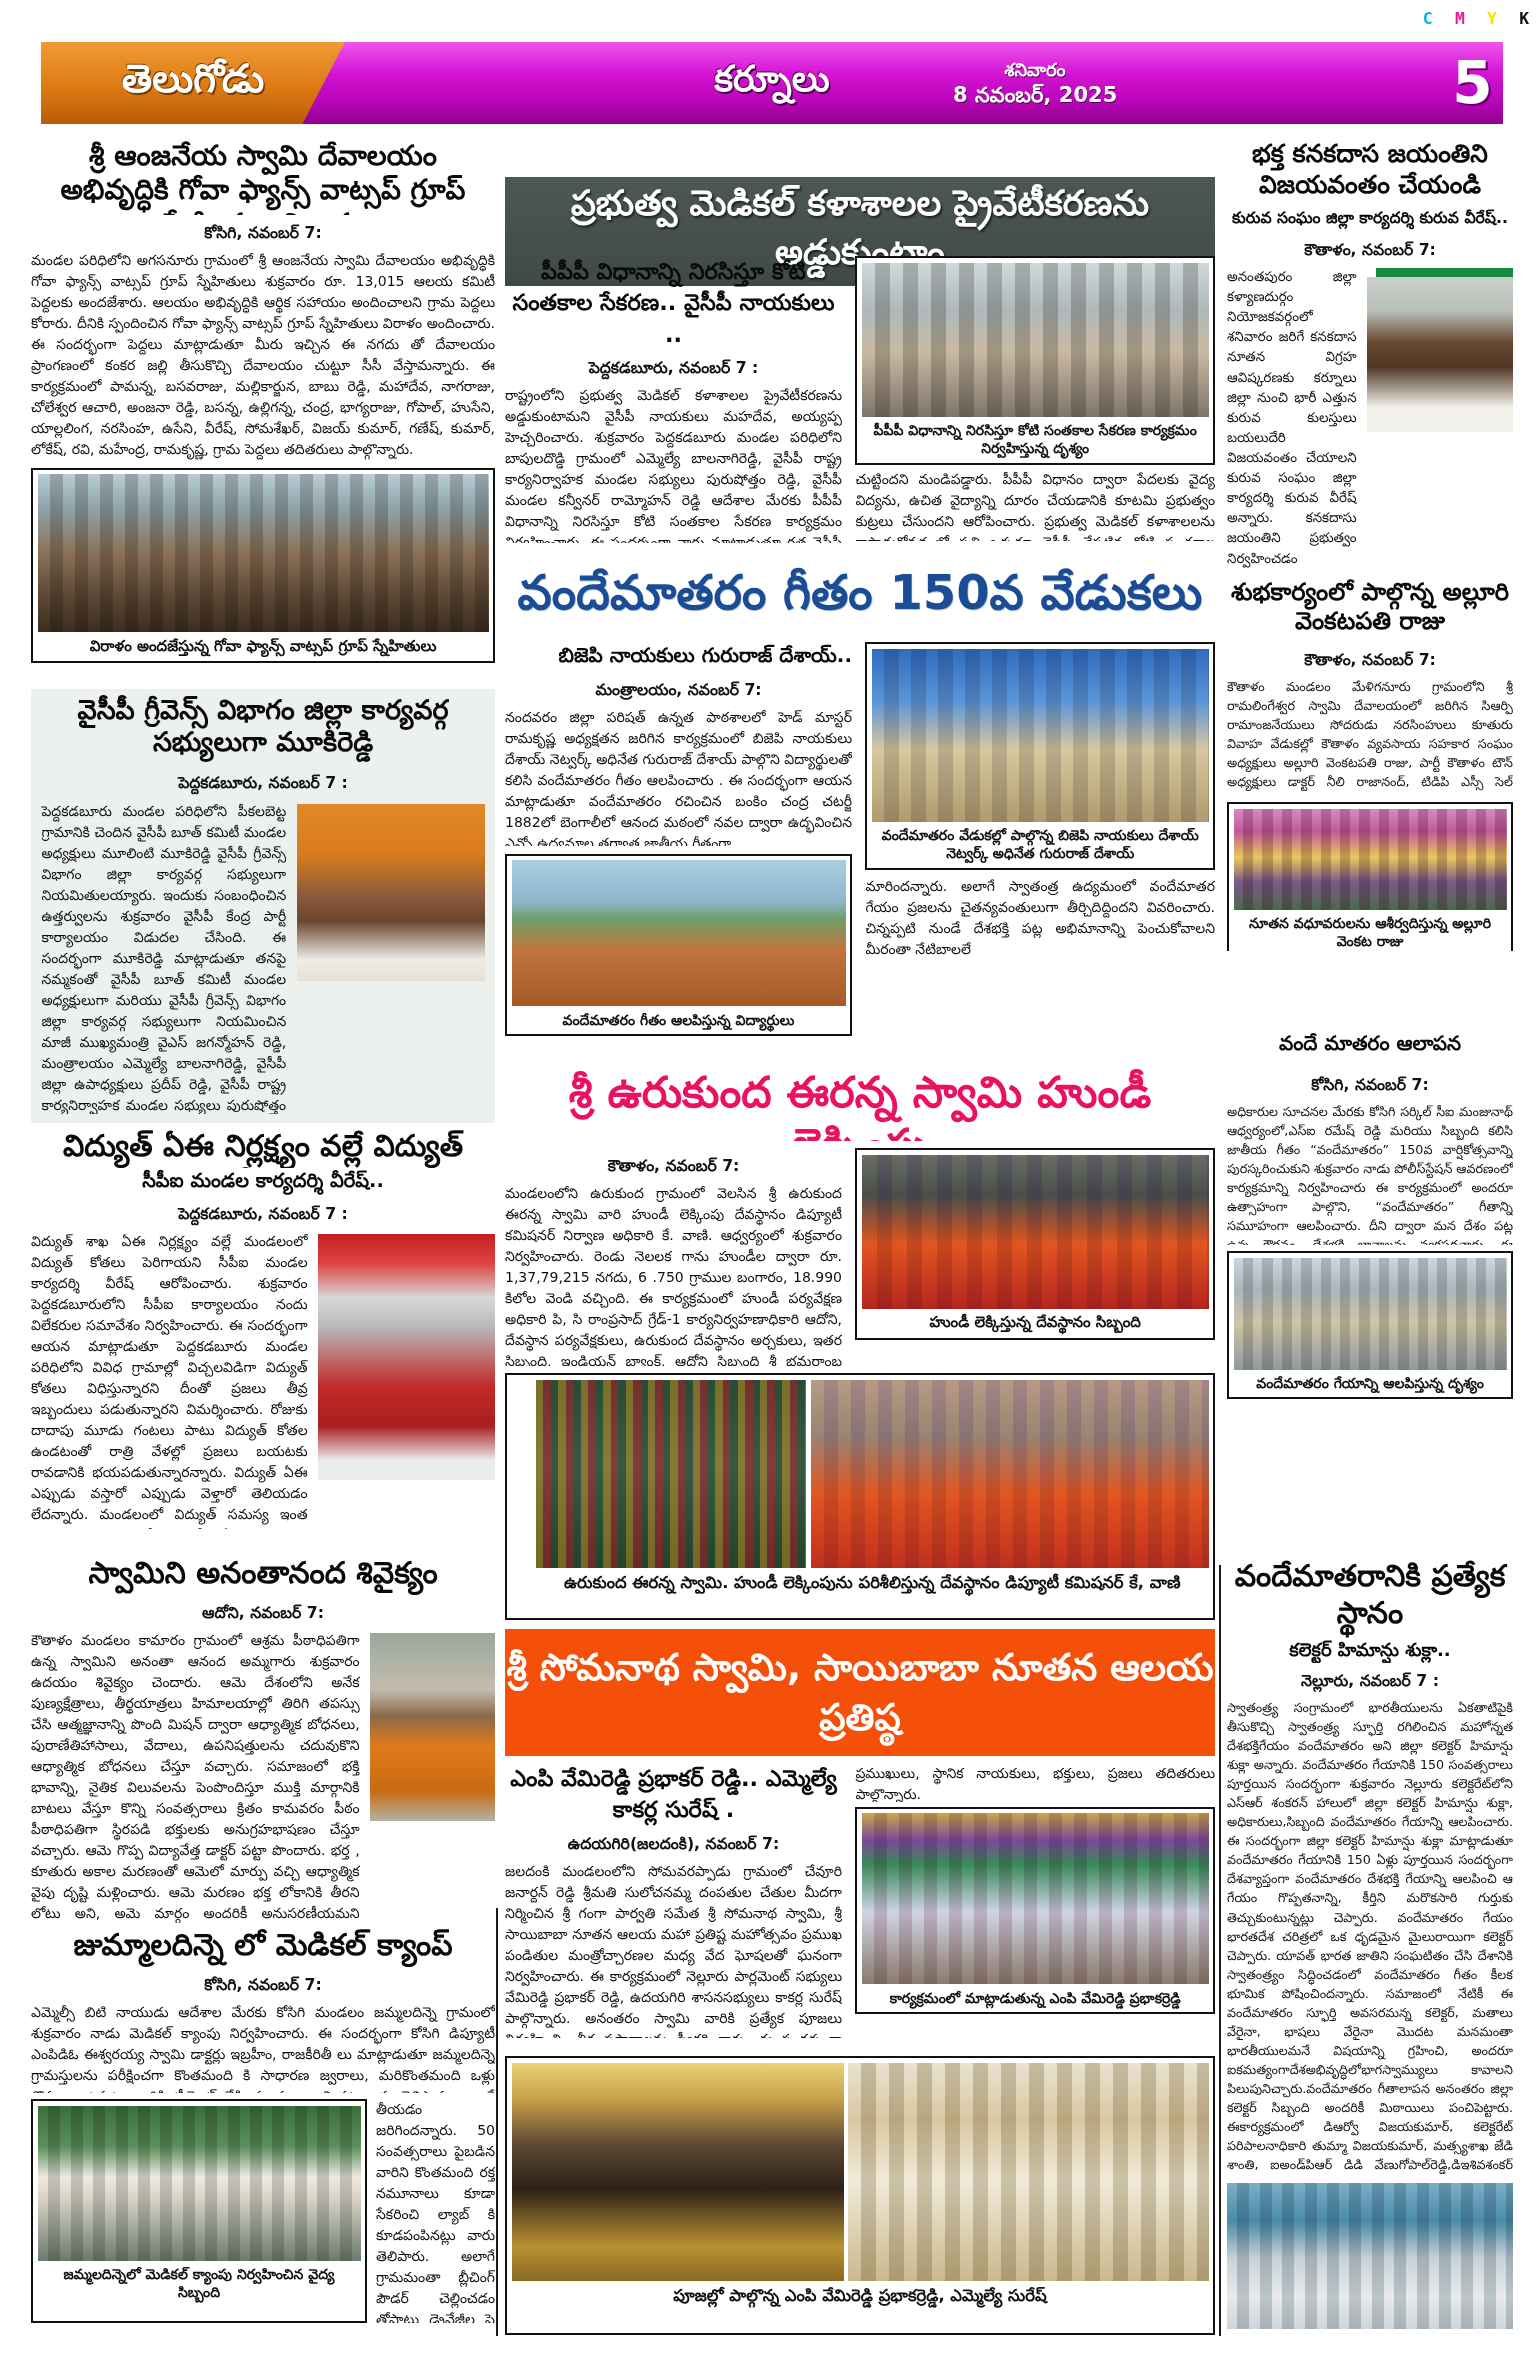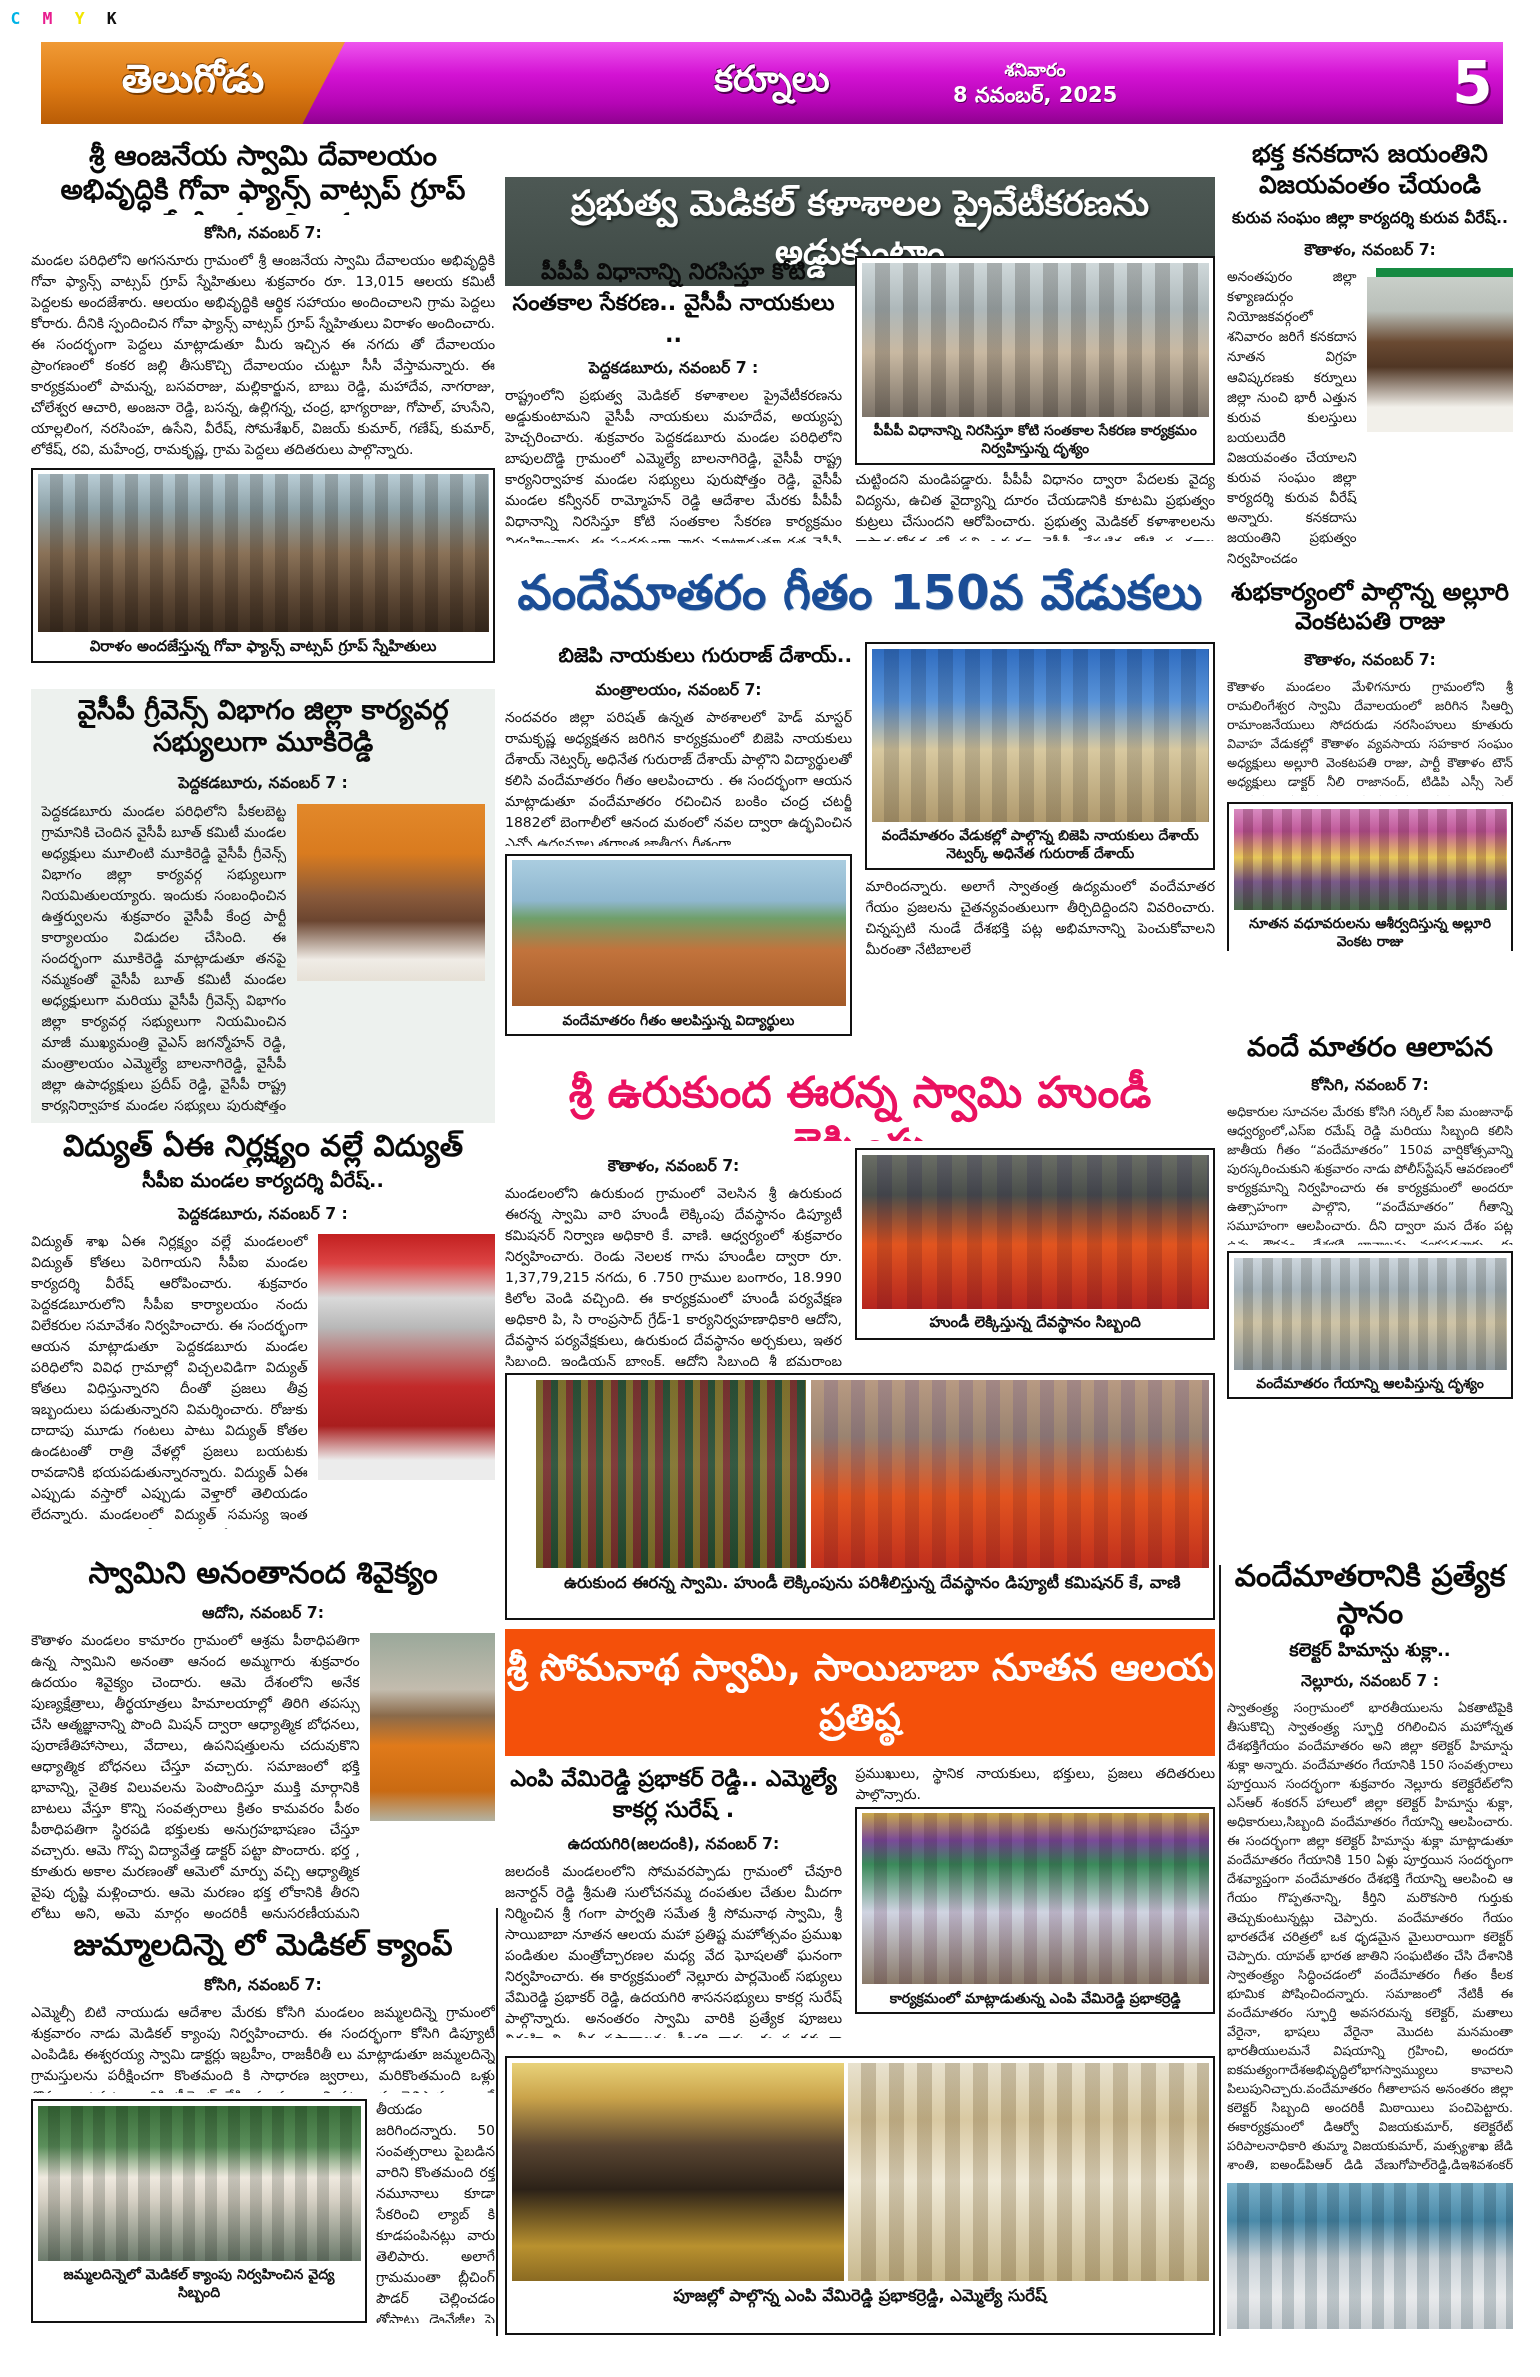--- a/index.html
+++ b/index.html
@@ -1,19 +1,19 @@
 <!DOCTYPE html>
 <html style="font-size:12px"><head>
 <meta charset="utf-8">
 <style>
   html,body{margin:0;padding:0;background:#e8e8e8;}
   .page{position:relative;width:1541px;height:2377px;background:#ffffff;
         font-family:"DejaVu Sans",sans-serif;color:#111;overflow:hidden;}
   
-  .cmyk{position:absolute;left:0;right:0;top:9px;text-align:left;
+  .cmyk{position:absolute;left:0;right:0;top:9px;text-align:right;
         font-family:"DejaVu Sans Mono",monospace;font-size:16.4px;font-weight:bold;letter-spacing:1.5px;}
   .cmyk span{margin:0 10.4px;}
   .cmyk .c{color:#00b3e6}.cmyk .m{color:#e81c8e}.cmyk .y{color:#f2e600}.cmyk .k{color:#111}
   .regmark{position:absolute;top:64px;}
   .regmark.right{left:1444px}.regmark.left{left:49px}
   
   .bar{position:absolute;left:41px;top:42px;width:1462px;height:82px;
        background:linear-gradient(180deg,#ee55ee 0%,#d312d3 40%,#b505b5 75%,#8f028f 100%);}
   .mast{position:absolute;left:0;top:0;width:304px;height:82px;
         background:linear-gradient(180deg,#f09a35 0%,#dd7a14 55%,#b95c06 100%);
@@ -247,21 +247,21 @@
     <div class="hl" style="font-size:24px;height:64px;">శుభకార్యంలో పాల్గొన్న అల్లూరి వెంకటపతి రాజు</div>
     <div class="date">కౌతాళం, నవంబర్ 7:</div>
     <div class="body" style="height:119px;font-size:12.7px;">కౌతాళం మండలం మేళిగనూరు గ్రామంలోని శ్రీ రామలింగేశ్వర స్వామి దేవాలయంలో జరిగిన సిఆర్పి రామాంజనేయులు సోదరుడు నరసింహులు కూతురు వివాహ వేడుకల్లో కౌతాళం వ్యవసాయ సహకార సంఘం అధ్యక్షులు అల్లూరి వెంకటపతి రాజు, పార్టీ కౌతాళం టౌన్ అధ్యక్షులు డాక్టర్ నీలి రాజానంద్, టిడిపి ఎస్సీ సెల్ నాయకులు నరసప్ప, తెలుగుయువత నాయకులు గొట్టయ్య పాల్గొన్నారు. నూతన వధూవరులకు శుభాకాంక్షలు తెలియజేసి ఆశీర్వదించారు.</div>
     <div class="pbox" style="margin-top:6px;">
       <div class="photo crowd" style="height:101px;background:repeating-linear-gradient(90deg,rgba(255,255,255,.3) 0 9px,rgba(120,60,90,.3) 9px 19.4px),linear-gradient(180deg,#d88ac0 0%,#c05a9a 22%,#e8c95a 48%,#7a5a8a 72%,#4a6a4a 100%);"></div>
       <div class="pcap" style="font-size:14px;">నూతన వధూవరులను ఆశీర్వదిస్తున్న అల్లూరి వెంకట  రాజు</div>
     </div>
   </div>
 
   <div class="art" style="left:1227px;top:1031px;width:286px;height:377px;">
-    <div class="hl" style="font-size:27px;height:36px;">వందే మాతరం ఆలాపన</div>
+    <div class="hl" style="font-size:20px;height:36px;">వందే మాతరం ఆలాపన</div>
     <div class="date">కోసిగి, నవంబర్ 7:</div>
     <div class="body" style="height:143px;font-size:12.7px;">అధికారుల సూచనల మేరకు కోసిగి సర్కిల్ సీఐ మంజునాథ్ ఆధ్వర్యంలో,ఎస్ఐ రమేష్ రెడ్డి మరియు సిబ్బంది కలిసి జాతీయ గీతం “వందేమాతరం” 150వ వార్షికోత్సవాన్ని పురస్కరించుకుని శుక్రవారం నాడు పోలీస్‌స్టేషన్ ఆవరణంలో కార్యక్రమాన్ని నిర్వహించారు ఈ కార్యక్రమంలో అందరూ ఉత్సాహంగా పాల్గొని, “వందేమాతరం” గీతాన్ని సమూహంగా ఆలపించారు. దీని ద్వారా మన దేశం పట్ల ఉన్న గౌరవం, దేశభక్తి భావాలను వ్యక్తపరచారు. ఈ కార్యక్రమం ద్వారా బంకిమ్ చంద్ర చట్టోపాధ్యాయులు రచించిన “వందేమాతరం” గీతం ప్రతిబింబించే ఐక్యత, త్యాగం, జాతీయ గౌరవం వంటి విలువలను అందరికీ గుర్తు చేయడం జరిగింది. ఈ కార్యక్రమం ముగింపు సందర్భంగా, దేశ సేవ, క్రమశిక్షణ మరియు అంకితభావంతో పని చేయాలనే ప్రతిజ్ఞతో ముగిసింది.</div>
     <div class="pbox" style="margin-top:6px;">
       <div class="photo crowd" style="height:112px;background:repeating-linear-gradient(90deg,rgba(255,255,255,.35) 0 9px,rgba(90,90,80,.25) 9px 19.4px),linear-gradient(180deg,#cdd6dd 0%,#a9b6bd 28%,#cfc4a6 58%,#8f9aa0 100%);"></div>
       <div class="pcap" style="font-size:14px;">వందేమాతరం గేయాన్ని ఆలపిస్తున్న దృశ్యం</div>
     </div>
   </div>
 
   <div class="art" style="left:1227px;top:1558px;width:286px;height:778px;">
     <div class="hl" style="font-size:30px;height:80px;">వందేమాతరానికి ప్రత్యేక స్థానం</div>

